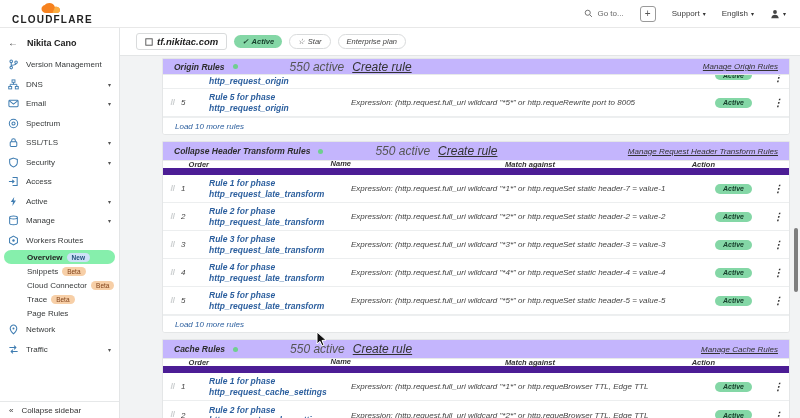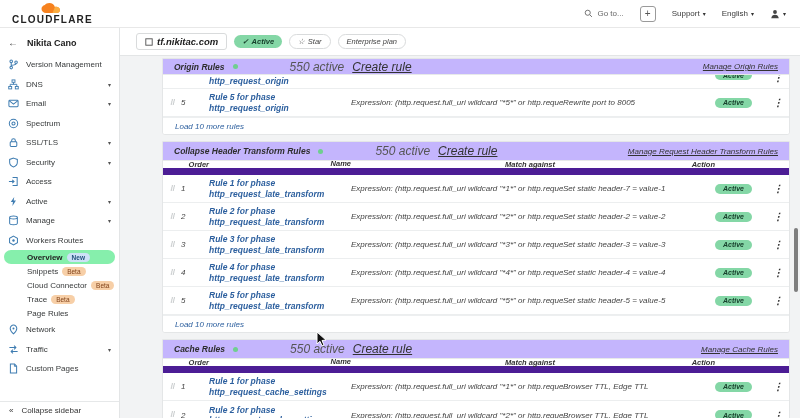--- a/index.html
+++ b/index.html
@@ -269,29 +269,20 @@
     </div>
     <div class="side-item">
       <span class="si-icon">
           <svg width="11" height="11" viewBox="0 0 12 12">
             <path d="M1.5 3.8h7M6.6 1.8l2 2-2 2M10.5 8.2h-7M5.4 6.2l-2 2 2 2" fill="none" stroke="#3e7cb1" stroke-width="1.1"></path>
           </svg>
         </span>
       <span class="si-label">Traffic</span>
       <span class="si-caret">▾</span>
     </div>
-    <div class="side-item">
-      <span class="si-icon">
-          <svg width="11" height="11" viewBox="0 0 12 12">
-            <path d="M2.6 1.2h4.6l2.2 2.2v7.4H2.6z" fill="none" stroke="#3e7cb1" stroke-width="1.1"></path>
-            <path d="M7 1.4v2.2h2.2" fill="none" stroke="#3e7cb1" stroke-width="1"></path>
-          </svg>
-        </span>
-      <span class="si-label">Custom Pages</span>
-    </div>
 
     <div class="collapse-bar">
       <span>«</span>
       <span>Collapse sidebar</span>
     </div>
   </div>
 
   <div class="main">
     <div class="zonebar">
       <div class="domain-box">

